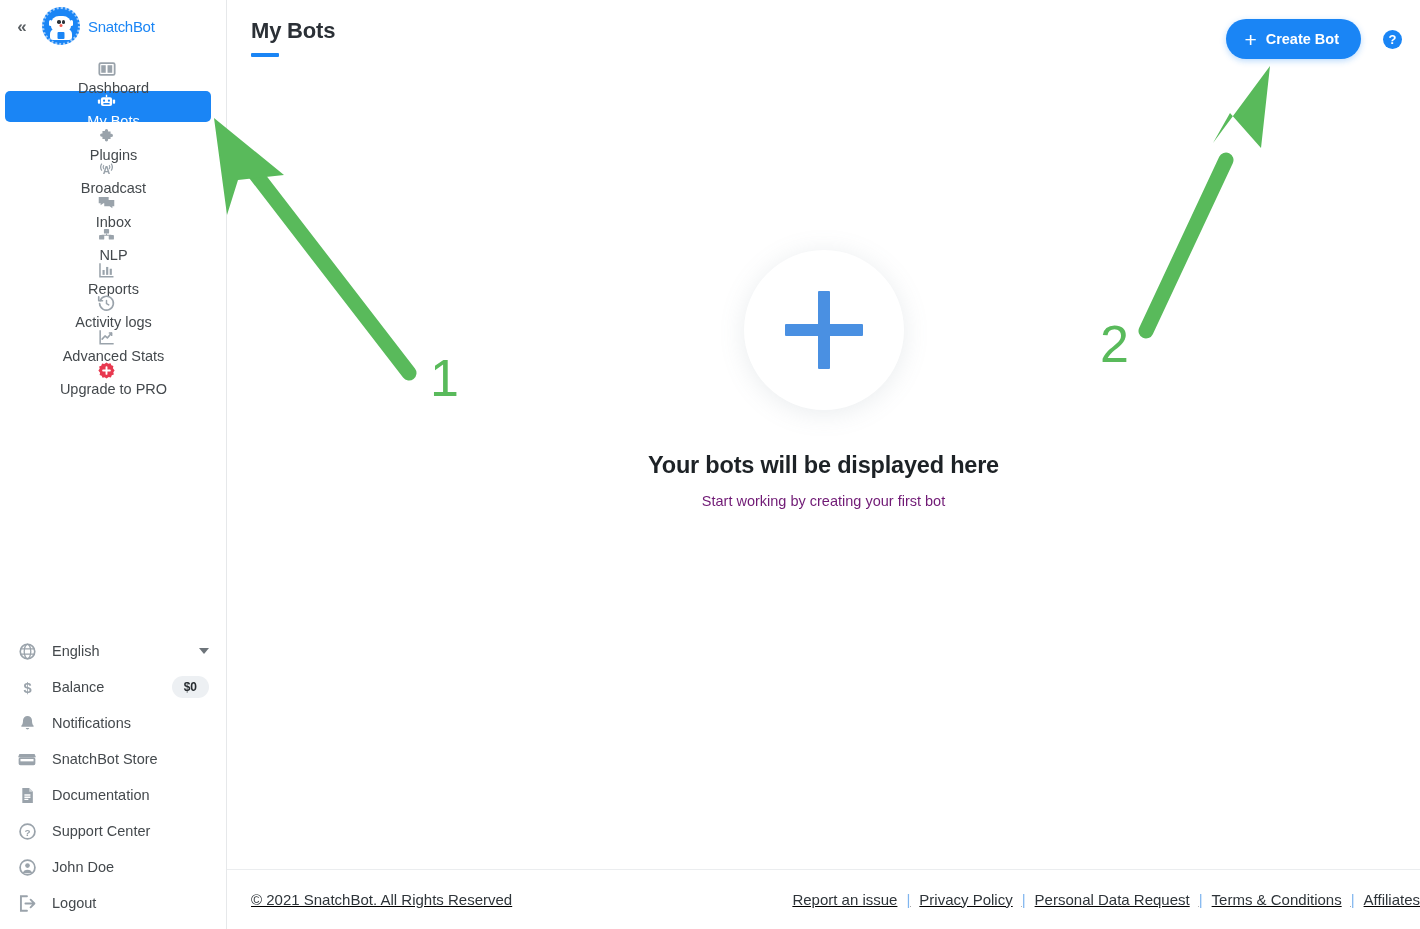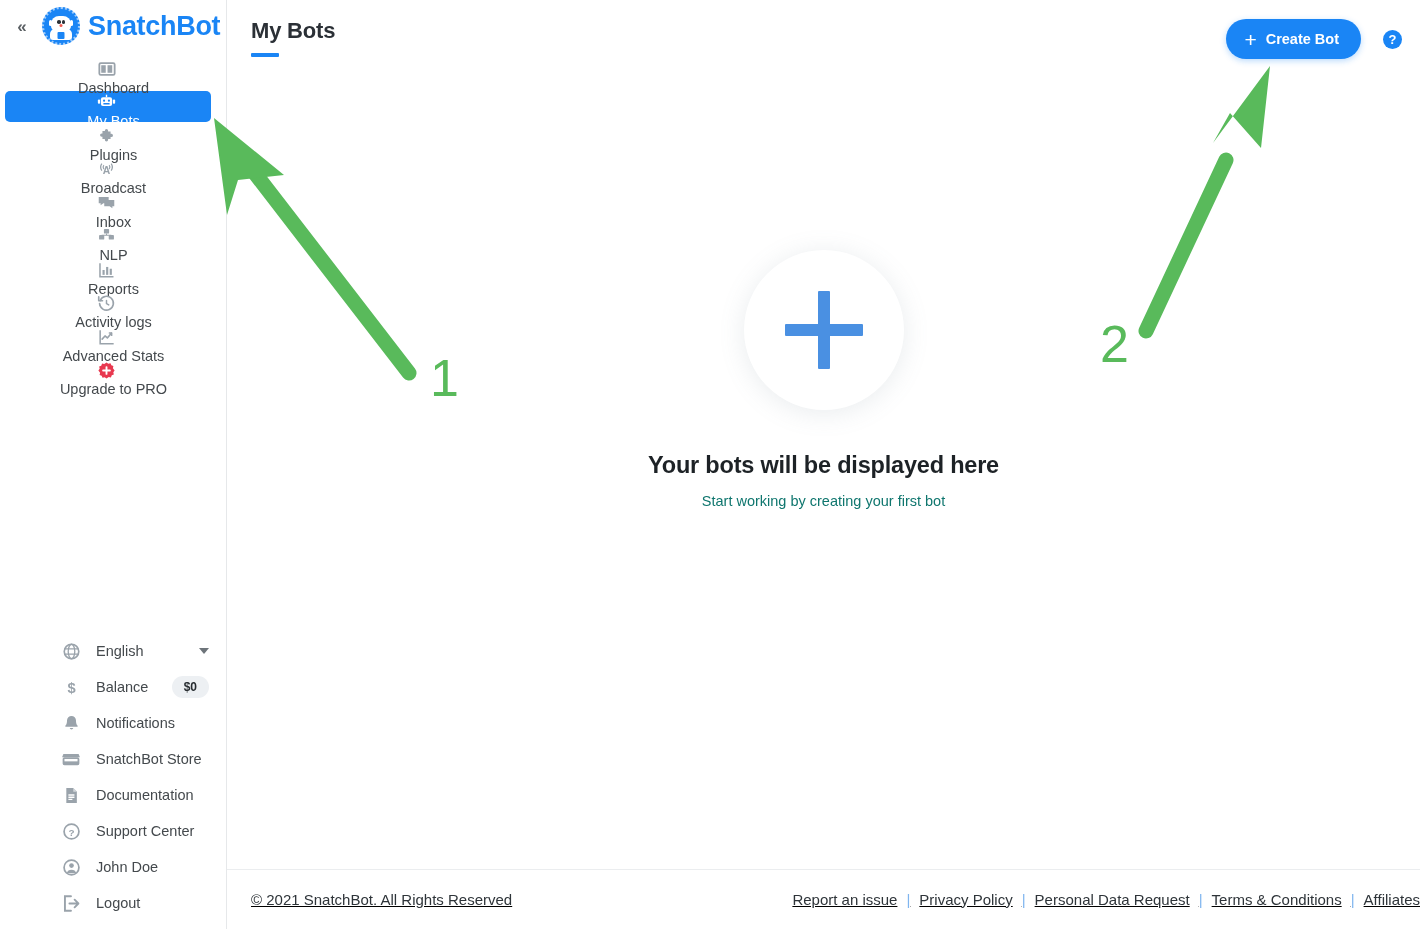--- a/index.html
+++ b/index.html
@@ -53,21 +53,21 @@
   .logo-mark .body {
     position: absolute; left: 50%; bottom: 3px; transform: translateX(-50%);
     width: 22px; height: 11px; background: #fff; border-radius: 5px 5px 3px 3px;
   }
   .logo-mark .badge {
     position: absolute; left: 50%; bottom: 4px; transform: translateX(-50%);
     width: 7px; height: 7px; background: #1a85f5; border-radius: 1px;
   }
   .logo-text {
     margin-left: 8px;
-    font-size: 27px; font-weight: 700; color: #1a85f5; letter-spacing: -0.3px;
+    font-size: 15px; font-weight: 400; color: #1a85f5; letter-spacing: -0.3px;
   }
 
   .nav { padding-top: 3px; }
   .nav-item {
     display: flex; align-items: center;
     height: 31px; margin: 2.5px 15px 2.5px 5px;
     padding-left: 11px;
     border-radius: 5px;
     cursor: pointer;
     color: #44494d;
@@ -83,21 +83,21 @@
   .nav-item.active { background: #1a85f5; color: #ffffff; }
   .nav-item.active .ico { color: #ffffff; }
   .nav-item.pro .ico { color: #e8384f; }
 
   .sidebar-bottom {
     position: absolute; left: 0; bottom: 8px; width: 227px;
   }
   .bnav-item {
     display: flex; align-items: center;
     height: 36px; padding-left: 16px; padding-right: 18px;
-    color: #44494d; font-size: 14.5px; cursor: pointer; margin-left: 44px;
+    color: #44494d; font-size: 14.5px; cursor: pointer;
   }
   .bnav-item .ico {
     width: 22px; height: 22px; flex: 0 0 22px;
     display: flex; align-items: center; justify-content: center;
     color: #9aa3ab; margin-right: 14px;
   }
   .bnav-item .lbl { white-space: nowrap; }
   .bnav-item .spacer { flex: 1; }
   .caret-down {
     width: 0; height: 0;
@@ -167,21 +167,21 @@
   .empty-plus::before, .empty-plus::after {
     content: ""; position: absolute; background: #4a90e2; border-radius: 1px;
   }
   .empty-plus::before { left: 50%; top: 0; transform: translateX(-50%); width: 12px; height: 78px; }
   .empty-plus::after { top: 50%; left: 0; transform: translateY(-50%); height: 12px; width: 78px; }
   .empty-title {
     margin-top: 42px;
     font-size: 23.5px; font-weight: 700; color: #1d2226; letter-spacing: -0.2px;
   }
   .empty-sub {
-    margin-top: 14px; font-size: 14.5px; color: #0f766e;
+    margin-top: 14px; font-size: 14.5px; color: #701a75;
   }
 
   
   .footer-sep {
     position: absolute; left: 0; right: 0; top: 869px;
     height: 1px; background: #ebedef;
   }
   .footer {
     position: absolute; left: 0; right: 0; bottom: 0; height: 60px;
     display: flex; align-items: center; justify-content: space-between;

